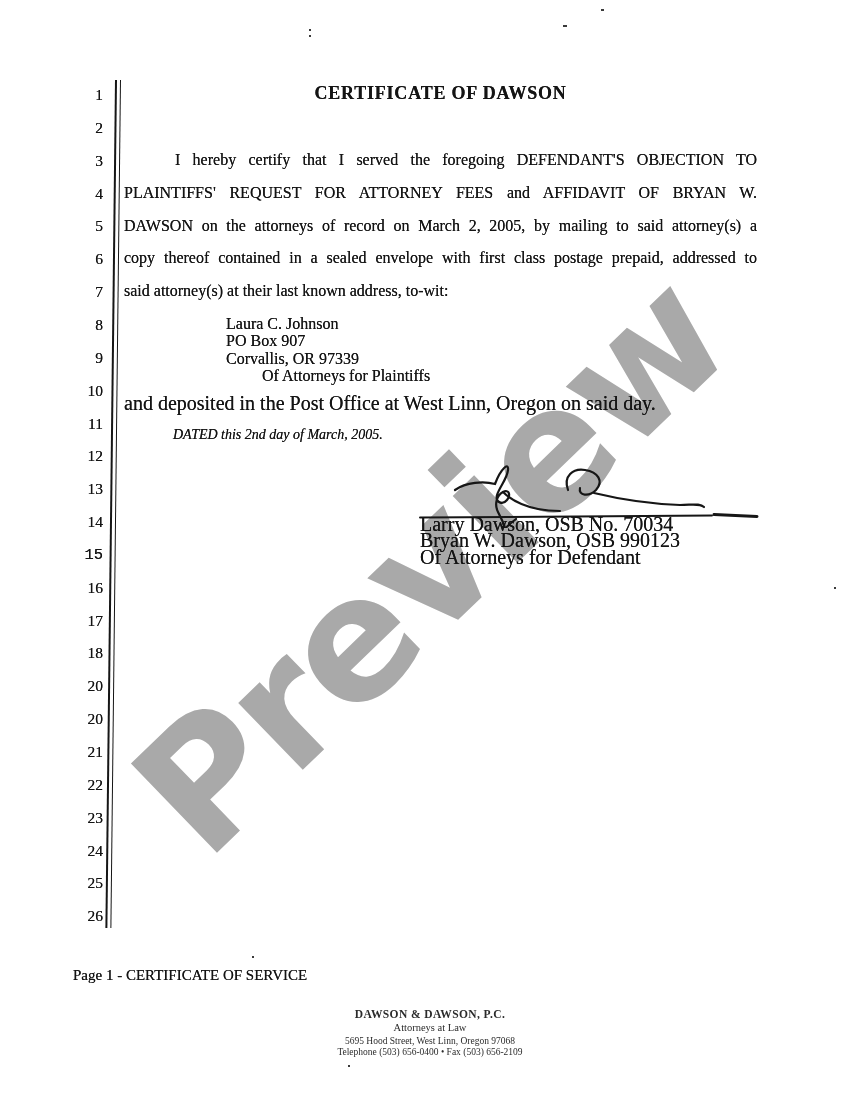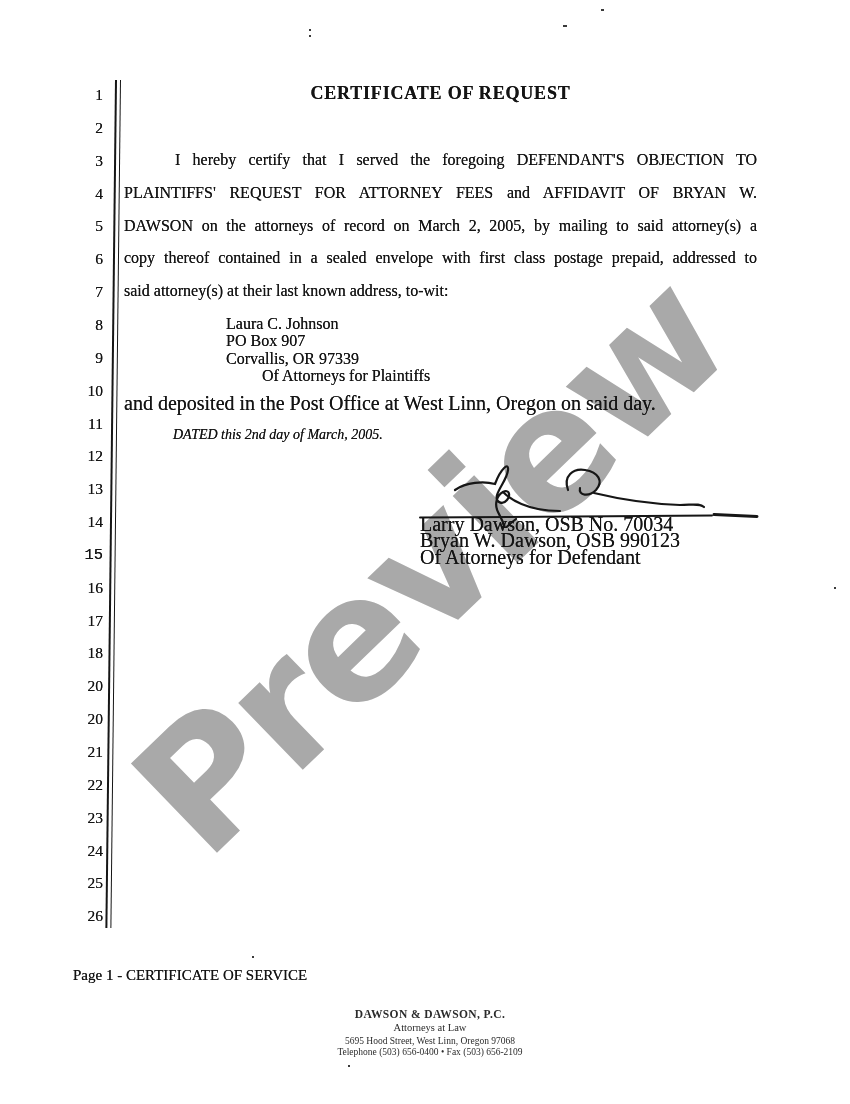--- a/index.html
+++ b/index.html
@@ -99,21 +99,21 @@
       </div>
 
     <div class="speck" style="left:309px;top:29px;width:2px;height:2px"></div>
     <div class="speck" style="left:309px;top:35px;width:2px;height:2px"></div>
     <div class="speck" style="left:601px;top:9px;width:3px;height:2px"></div>
     <div class="speck" style="left:563px;top:25px;width:4px;height:2px"></div>
     <div class="speck" style="left:252px;top:956px;width:2px;height:2px"></div>
     <div class="speck" style="left:834px;top:587px;width:2px;height:2px"></div>
     <div class="speck" style="left:348px;top:1065px;width:2px;height:2px"></div>
 
-    <div class="title doc-text">CERTIFICATE OF REQUEST</div>
+    <div class="title doc-text">CERTIFICATE OF DAWSON</div>
 
     <div class="para doc-text">
       <div class="body-line first">I hereby certify that I served the foregoing DEFENDANT'S OBJECTION TO</div>
       <div class="body-line">PLAINTIFFS' REQUEST FOR ATTORNEY FEES and AFFIDAVIT OF BRYAN W.</div>
       <div class="body-line">DAWSON on the attorneys of record on March 2, 2005, by mailing to said attorney(s) a</div>
       <div class="body-line">copy thereof contained in a sealed envelope with first class postage prepaid, addressed to</div>
       <div class="body-line last">said attorney(s) at their last known address, to-wit:</div>
     </div>
 
     <div class="addr doc-text">

